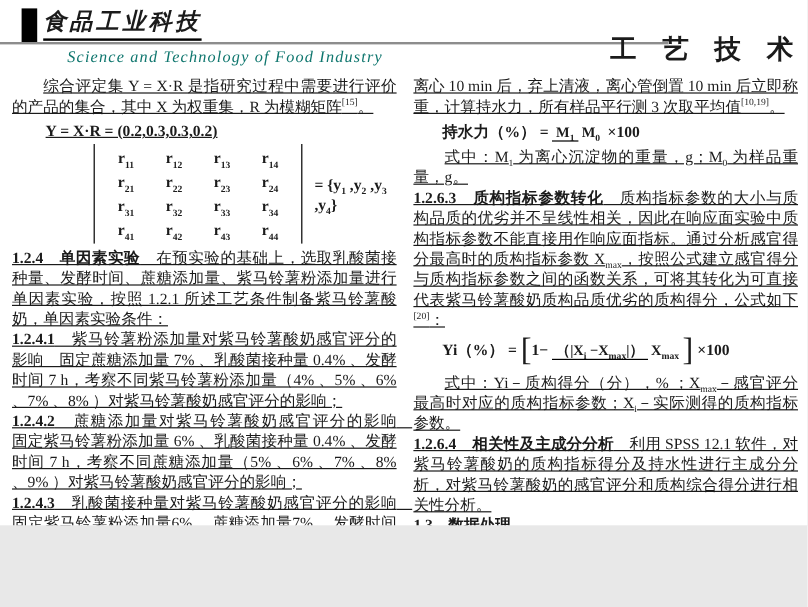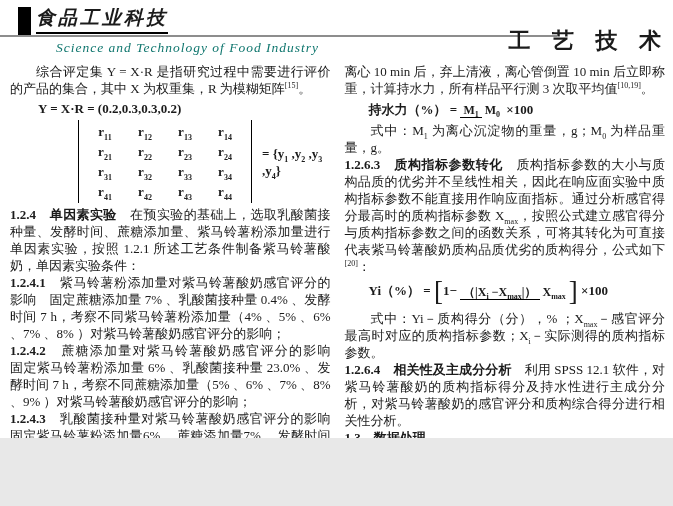--- a/index.html
+++ b/index.html
@@ -19,21 +19,21 @@
     position:absolute;left:56px;top:40px;font-style:italic;font-size:13.5px;
     letter-spacing:1px;color:#0f766e;white-space:nowrap;
   }
   .section-cn{
     position:absolute;right:4px;top:26px;font-size:22px;font-weight:bold;
     letter-spacing:8px;white-space:nowrap;
   }
   
   .bodywrap{display:flex;gap:14px;padding:5px 8px 0 10px;}
   .col{width:322px;font-size:13px;line-height:17px;text-align:justify;}
-  p{margin:0;}
+  p{margin:0;text-decoration:underline;}
   .indent{text-indent:2em;}
   .b{font-weight:bold;}
   sup{font-size:8px;line-height:0;}
   sub{font-size:8px;line-height:0;}
   .formula{margin:3px 0 3px 28px;font-weight:600;text-align:left;}
   
   .matrix-wrap{display:flex;align-items:center;margin:3px 0 3px 68px;text-align:left;}
   .mgrid{
     display:grid;grid-template-columns:repeat(4,40px);row-gap:3px;
     padding:3px 6px;border-left:1.5px solid #000;border-right:1.5px solid #000;
@@ -88,21 +88,21 @@
             <span class="mcell"><span>r</span><sub>41</sub></span>
             <span class="mcell"><span>r</span><sub>42</sub></span>
             <span class="mcell"><span>r</span><sub>43</sub></span>
             <span class="mcell"><span>r</span><sub>44</sub></span>
           </div>
         <div class="matrix-eq"><span>= {y</span><sub>1</sub><span> ,y</span><sub>2</sub><span> ,y</span><sub>3</sub><span> ,y</span><sub>4</sub><span>}</span></div>
       </div>
 
       <p><span class="b">1.2.4　单因素实验</span><span>　在预实验的基础上，选取乳酸菌接种量、发酵时间、蔗糖添加量、紫马铃薯粉添加量进行单因素实验，按照 1.2.1 所述工艺条件制备紫马铃薯酸奶，单因素实验条件：</span></p>
       <p><span class="b">1.2.4.1</span><span>　紫马铃薯粉添加量对紫马铃薯酸奶感官评分的影响　固定蔗糖添加量 7% 、乳酸菌接种量 0.4% 、发酵时间 7 h，考察不同紫马铃薯粉添加量（4% 、5% 、6% 、7% 、8% ）对紫马铃薯酸奶感官评分的影响；</span></p>
-      <p><span class="b">1.2.4.2</span><span>　蔗糖添加量对紫马铃薯酸奶感官评分的影响　固定紫马铃薯粉添加量 6% 、乳酸菌接种量 23.0% 、发酵时间 7 h，考察不同蔗糖添加量（5% 、6% 、7% 、8% 、9% ）对紫马铃薯酸奶感官评分的影响；</span></p>
+      <p><span class="b">1.2.4.2</span><span>　蔗糖添加量对紫马铃薯酸奶感官评分的影响　固定紫马铃薯粉添加量 6% 、乳酸菌接种量 0.4% 、发酵时间 7 h，考察不同蔗糖添加量（5% 、6% 、7% 、8% 、9% ）对紫马铃薯酸奶感官评分的影响；</span></p>
       <p><span class="b">1.2.4.3</span><span>　乳酸菌接种量对紫马铃薯酸奶感官评分的影响　固定紫马铃薯粉添加量6% 、蔗糖添加量7% 、发酵时间 7 h，考察不同乳酸菌接种量（0.1% 、72.7% 、</span></p>
     </div>
 
     <div class="col">
       <p><span>离心 10 min 后，弃上清液，离心管倒置 10 min 后立即称重，计算持水力，所有样品平行测 3 次取平均值</span><sup>[10,19]</sup><span>。</span></p>
 
       <div class="fline">
         <span><span>持水力（%） = </span></span><span class="frac">
             <span class="num"><span>M</span><sub>1</sub></span>
             <span class="den"><span>M</span><sub>0</sub></span>

